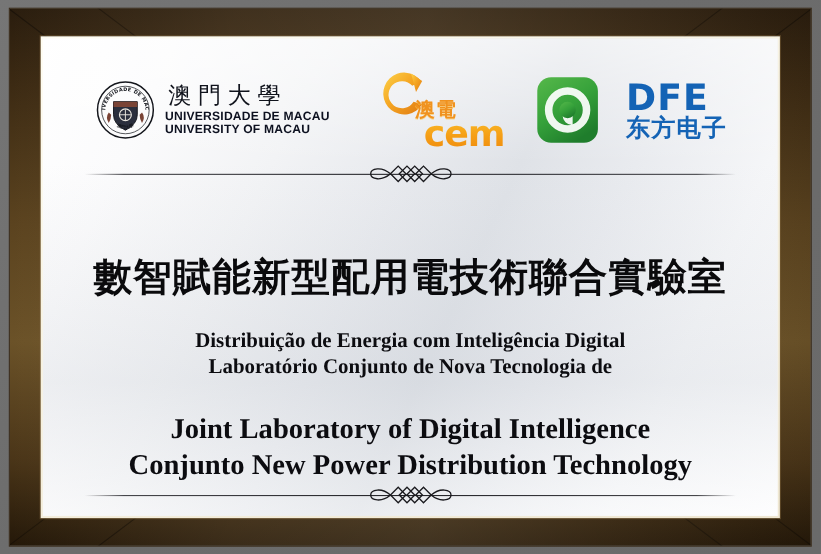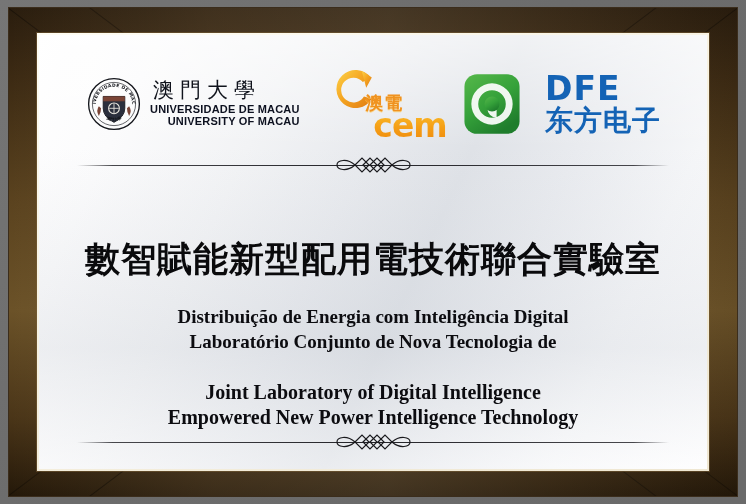--- a/index.html
+++ b/index.html
@@ -149,21 +149,21 @@
     padding-left: 3px;
     font-weight: 500;
   }
   .um-pt, .um-en {
     font-family: "Liberation Sans", sans-serif;
     font-weight: bold;
     color: #0d1120;
     letter-spacing: 0.2px;
   }
   .um-pt { font-size: 11px; }
-  .um-en { font-size: 11px; text-align: right; margin-top: 1px; }
+  .um-en { font-size: 11px; text-align: left; margin-top: 1px; }
 
   
   .cem-logo { position: relative; width: 112px; height: 82px; flex: 0 0 auto; }
   .cem-swirl { position: absolute; left: 2px; top: 0px; width: 56px; height: 56px; }
   .cem-cn {
     position: absolute; left: 40px; top: 28px;
     font-family: "DejaVu Sans", sans-serif;
     font-size: 18px; font-weight: bold;
     letter-spacing: 1px;
     color: #f0921f;
@@ -191,21 +191,21 @@
     font-family: "DejaVu Sans", sans-serif;
     font-weight: bold;
     font-size: 33px;
     letter-spacing: 1px;
     color: #1463b5;
     line-height: 1;
   }
   .dfe-cn {
     font-family: "DejaVu Sans", sans-serif;
     font-weight: bold;
-    font-size: 28px;
+    font-size: 22px;
     letter-spacing: 1px;
     color: #1463b5;
     margin-top: 2px;
   }
 
   
   .divider {
     position: relative;
     height: 22px;
     margin: 6px 8px 0 8px;
@@ -251,21 +251,21 @@
     margin-top: 44px;
   }
   .sub-pt, .sub-en {
     font-family: "Liberation Serif", serif;
     font-weight: bold;
     color: #0c0c10;
     text-align: center;
     line-height: 1.28;
   }
   .sub-pt { font-size: 19px; margin-bottom: 26px; }
-  .sub-en { font-size: 20px; }
+  .sub-en { font-size: 26px; }
   .sub-line { display: block; white-space: nowrap; }
 
   .divider-bottom { margin-top: auto; margin-bottom: 2px; }
 </style>
 </head>
 <body>
 
 <div class="backdrop">
 
   <div class="frame">
@@ -373,21 +373,21 @@
         <div class="title-block">
           <div class="main-title">數智賦能新型配用電技術聯合實驗室</div>
 
           <div class="sub-pt">
             <span class="sub-line">Distribuição de Energia com Inteligência Digital</span>
             <span class="sub-line">Laboratório Conjunto de Nova Tecnologia de</span>
           </div>
 
           <div class="sub-en">
             <span class="sub-line">Joint Laboratory of Digital Intelligence</span>
-            <span class="sub-line">Empowered New Power Intelligence Technology</span>
+            <span class="sub-line">Conjunto New Power Distribution Technology</span>
           </div>
         </div>
 
         <div class="divider divider-bottom">
           <div class="rule"></div>
           <div class="orn">
             <svg viewBox="0 0 172 44" width="86" height="22">
               <g fill="none" stroke="#1a1a1e" stroke-width="2.4">
                 <path d="M50,22 L64,8 L78,22 L64,36 Z"></path>
                 <path d="M66,22 L80,8 L94,22 L80,36 Z"></path>

